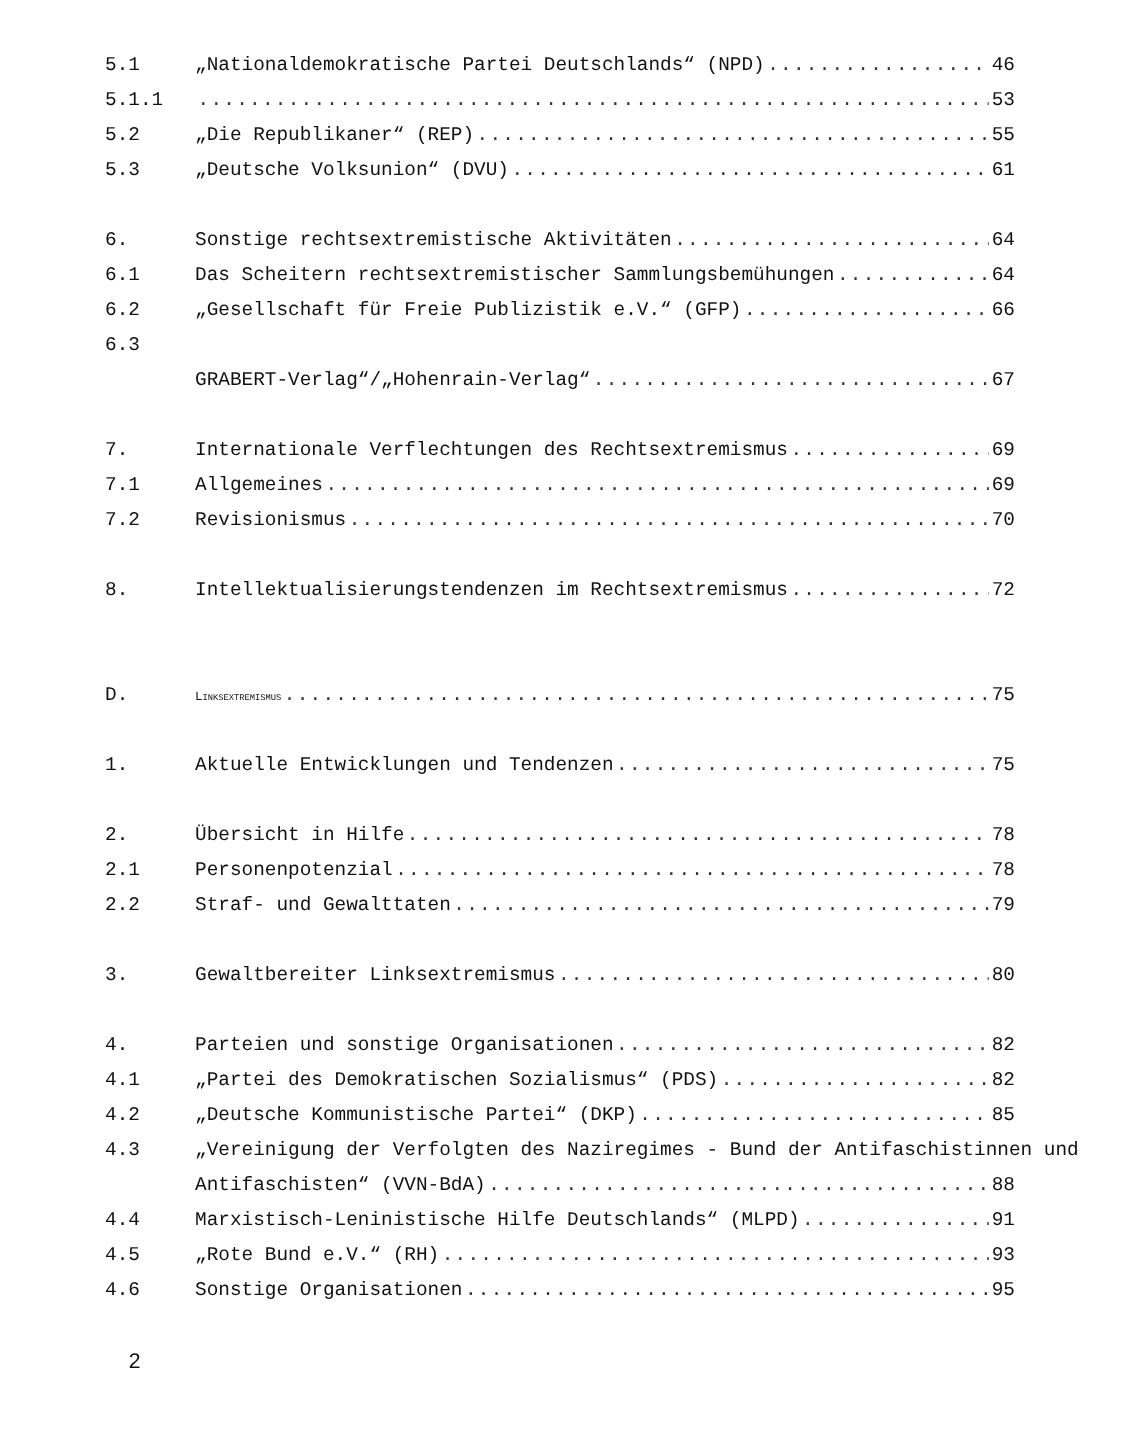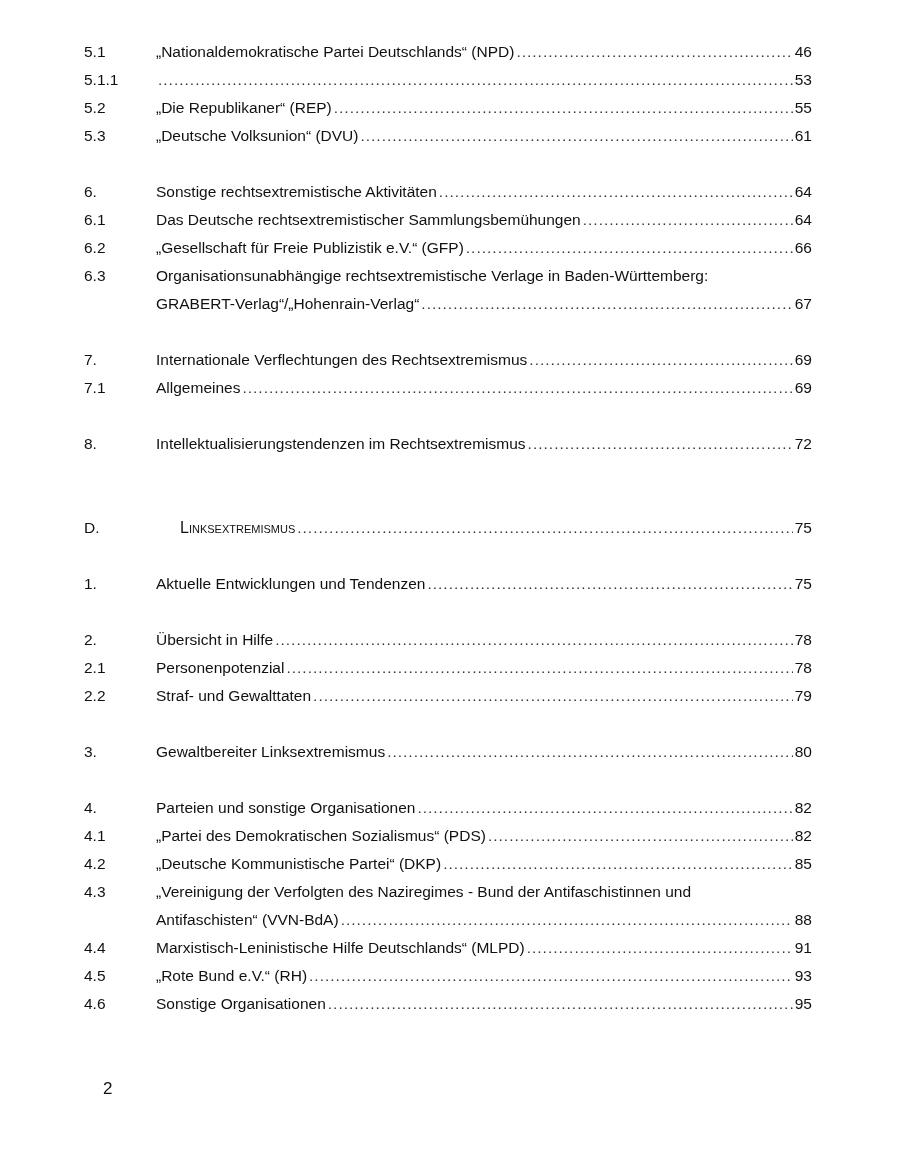--- a/index.html
+++ b/index.html
@@ -1,27 +1,27 @@
 <!DOCTYPE html>
 <html><head>
 <meta charset="utf-8">
 <style>
   html, body { margin:0; padding:0; background:#ffffff; }
   body { width:900px; height:1164px; position:relative; overflow:hidden;
          font-family:"Liberation Sans", sans-serif; color:#111; font-size:15.5px; }
-  .toc { position:absolute; left:84px; top:38px; width:728px; }
+  .toc { position:absolute; left:84px; top:38px; width:728px;font-family:Liberation Mono, monospace; }
   .row { display:flex; align-items:baseline; height:28px; line-height:28px; }
   .gap { height:28px; }
   .gap2 { height:56px; }
   .num { width:72px; flex:none; }
   .title { flex:none; white-space:nowrap; }
   .leader { flex:1; overflow:hidden; white-space:nowrap; margin:0 2px; letter-spacing:1px; color:#333; }
   .leader::after { content:"........................................................................................................................................................................................................................................................"; }
   .page { flex:none; text-align:left; }
-  .sc { font-variant:small-caps; font-size:16px;margin-left:24px; }
+  .sc { font-variant:small-caps; font-size:10px; }
   .cont { padding-left:72px; }
   .pagenum { position:absolute; left:103px; top:1079px; font-size:17px; }
 </style>
 </head>
 <body>
 
 <div class="toc">
 
   <div class="row">
       <span class="num">5.1</span>
@@ -49,52 +49,57 @@
   <div class="gap"></div>
 
   <div class="row">
       <span class="num">6.</span>
       <span class="title">Sonstige rechtsextremistische Aktivitäten</span>
       <span class="leader"></span>
       <span class="page">64</span>
     </div>
   <div class="row">
       <span class="num">6.1</span>
-      <span class="title">Das Deutsche rechtsextremistischer Sammlungsbemühungen</span>
+      <span class="title">Das Scheitern rechtsextremistischer Sammlungsbemühungen</span>
       <span class="leader"></span>
       <span class="page">64</span>
     </div>
   <div class="row">
       <span class="num">6.2</span>
       <span class="title">„Gesellschaft für Freie Publizistik e.V.“ (GFP)</span>
       <span class="leader"></span>
       <span class="page">66</span>
     </div>
   <div class="row">
       <span class="num">6.3</span>
-      <span class="title">Organisationsunabhängige rechtsextremistische Verlage in Baden-Württemberg:</span>
     </div>
   <div class="row cont">
       <span class="title">GRABERT-Verlag“/„Hohenrain-Verlag“</span>
       <span class="leader"></span>
       <span class="page">67</span>
     </div>
   <div class="gap"></div>
 
   <div class="row">
       <span class="num">7.</span>
       <span class="title">Internationale Verflechtungen des Rechtsextremismus</span>
       <span class="leader"></span>
       <span class="page">69</span>
     </div>
   <div class="row">
       <span class="num">7.1</span>
       <span class="title">Allgemeines</span>
       <span class="leader"></span>
       <span class="page">69</span>
+    </div>
+  <div class="row">
+      <span class="num">7.2</span>
+      <span class="title">Revisionismus</span>
+      <span class="leader"></span>
+      <span class="page">70</span>
     </div>
   <div class="gap"></div>
 
   <div class="row">
       <span class="num">8.</span>
       <span class="title">Intellektualisierungstendenzen im Rechtsextremismus</span>
       <span class="leader"></span>
       <span class="page">72</span>
     </div>
   <div class="gap2"></div>

